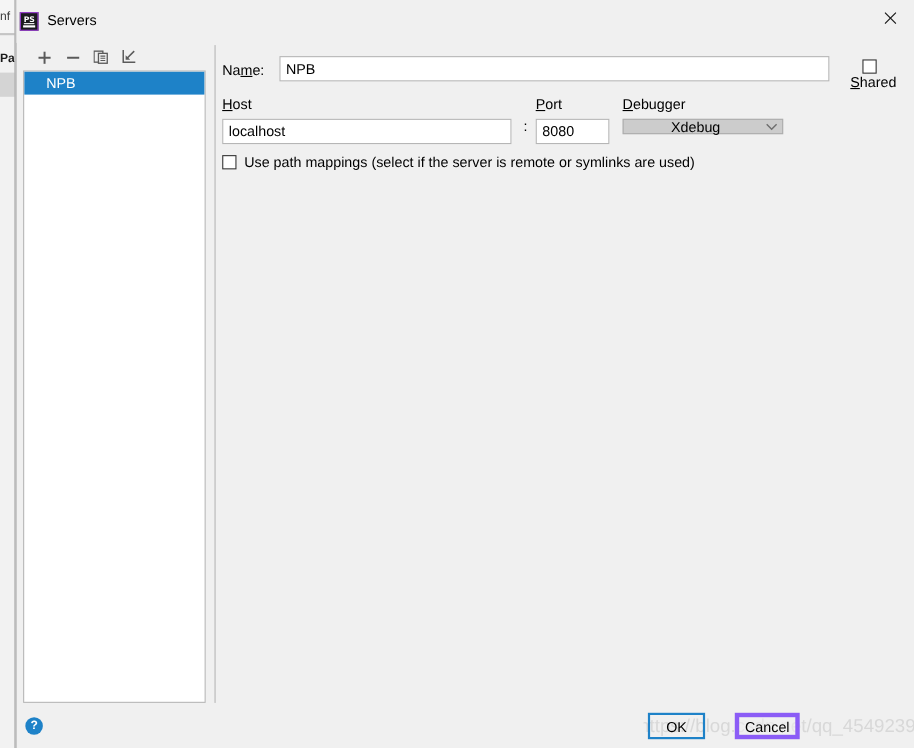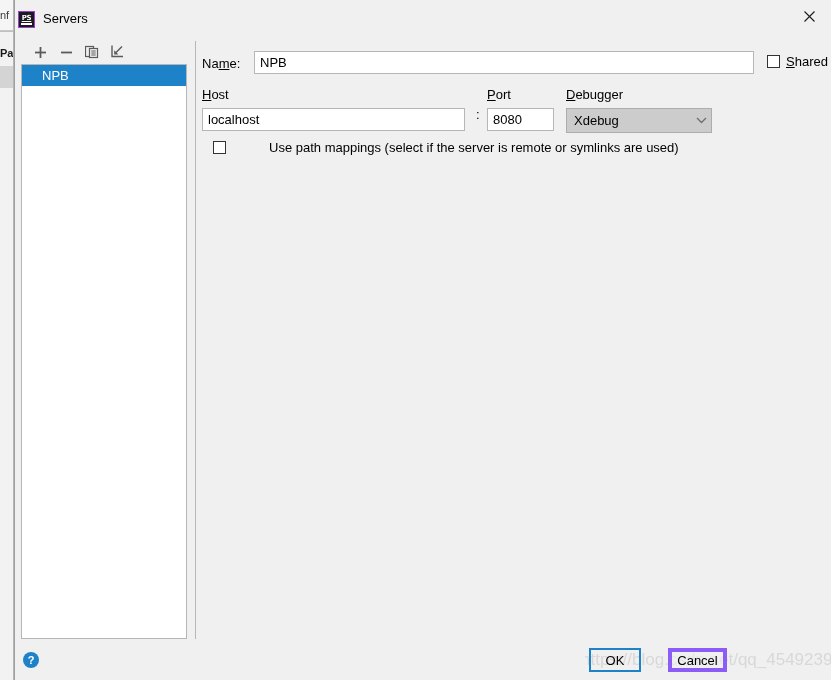--- a/index.html
+++ b/index.html
@@ -136,57 +136,58 @@
     font-size: 13px; color: #000000;
     padding: 0 5px;
     outline: none;
   }
 
   #lbl-name  { left: 0px;  top: 15px; }
   #inp-name  { left: 52px; top: 10px; width: 500px; height: 23px; }
 
   #chk-shared-wrap {
     position: absolute; left: 565px; top: 13px;
-    display: flex; align-items: center; cursor: pointer;
+    display: flex; align-items: center; cursor: pointer; flex-direction: column;
   }
   .cbox {
     width: 13px; height: 13px;
     background: #ffffff;
     border: 1px solid #333333;
     display: inline-block;
     flex: 0 0 auto;
   }
   #chk-shared-wrap .cblabel {
     margin-left: 6px; font-size: 13px; color: #000000; white-space: nowrap;
   }
 
   #lbl-host  { left: 0px;   top: 46px; }
   #inp-host  { left: 0px;   top: 67px; width: 263px; height: 23px; }
   #colon     { left: 274px; top: 66px; font-size: 13px; }
   #lbl-port  { left: 285px; top: 46px; }
   #inp-port  { left: 285px; top: 67px; width: 67px; height: 23px; }
   #lbl-debugger { left: 364px; top: 46px; }
 
   #sel-debugger {
-    position: absolute; left: 364px; top: 67px; width: 146px; height: 25px;
+    position: absolute; left: 364px; top: 67px; width: 146px; height: 14px;
     background: #cccccc;
     border: 1px solid #adadad;
     display: flex; align-items: center;
     cursor: pointer;
+    padding-left: 36px;
   }
   #sel-debugger .sel-val {
     font-size: 13px; color: #000000; padding-left: 7px; flex: 1 1 auto;
   }
   #sel-debugger .sel-chev {
     width: 20px; display: flex; align-items: center; justify-content: center;
   }
 
   #chk-pathmap-wrap {
-    position: absolute; left: 11px; top: 99px;
-    display: flex; align-items: center; cursor: pointer; gap: 36px;
+    position: absolute; left: 0; top: 99px;
+    display: flex; align-items: center; cursor: pointer;
   }
   #chk-pathmap-wrap .cblabel {
     margin-left: 7px; font-size: 13px; color: #000000; white-space: nowrap;
   }
 
   
   #help-btn {
     position: absolute; left: 8px; top: 652px;
     width: 16px; height: 16px; border-radius: 50%;
     background: #1e82c8;

